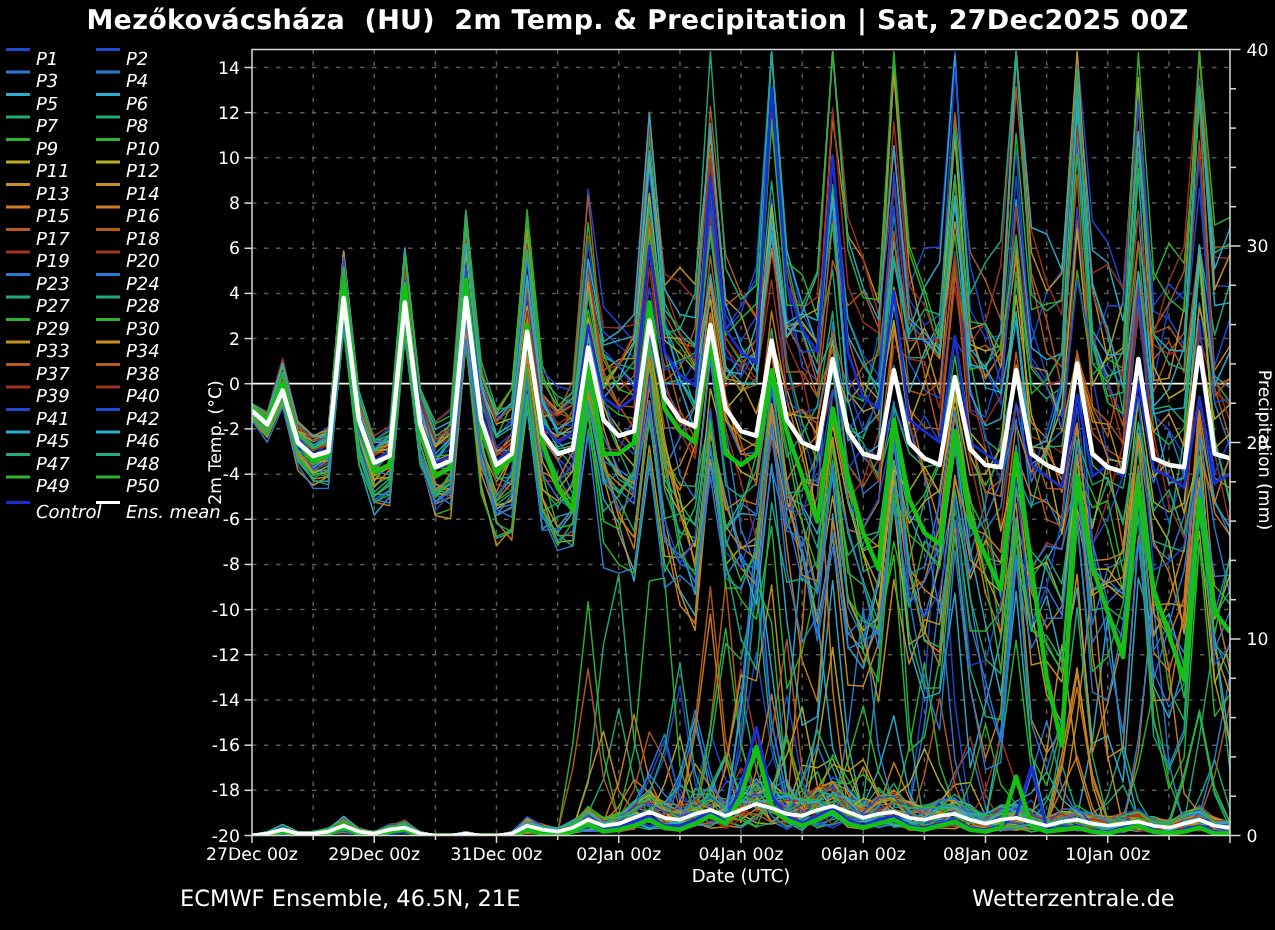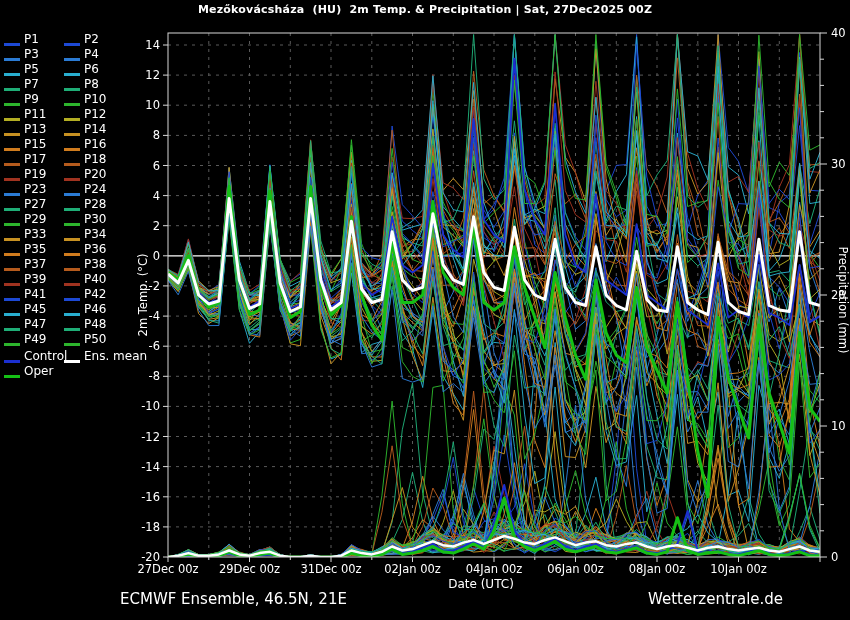--- a/index.html
+++ b/index.html
@@ -1,27 +1,27 @@
 <!DOCTYPE html>
 <html><head>
 <meta charset="utf-8">
 <style>
   html,body{margin:0;padding:0;background:#000;}
   .wrap{position:relative;width:850px;height:620px;background:#000;overflow:hidden;
         font-family:"DejaVu Sans","Liberation Sans",sans-serif;color:#fff;}
   .title{position:absolute;top:3px;left:0;width:100%;text-align:center;
-         font-size:11px;font-weight:bold;white-space:pre;letter-spacing:.2px;}
+         font-size:18px;font-weight:bold;white-space:pre;letter-spacing:.2px;}
   .legend{position:absolute;top:31px;left:4px;width:150px;font-size:12px;}
   .lrow{display:flex;height:15px;align-items:center;}
-  .lcell{display:flex;align-items:flex-end;width:60px;}
+  .lcell{display:flex;align-items:flex-start;width:60px;font-style:italic;}
   .lcell.wide{width:86px;}
   .sw{width:16px;height:2.5px;margin-right:4px;flex:none;}
   .footer-left{position:absolute;left:120px;top:590px;font-size:15px;}
   .footer-right{position:absolute;left:648px;top:590px;font-size:15px;}
-  .xaxis-label{position:absolute;left:155px;top:577px;width:652px;text-align:center;font-size:12px;}
+  .xaxis-label{position:absolute;left:168px;top:577px;width:652px;text-align:center;font-size:12px;}
   svg{position:absolute;top:0;left:0;}
   text{font-family:"DejaVu Sans","Liberation Sans",sans-serif;}
 </style>
 </head>
 <body>
 
 <div class="wrap">
   <div class="title">Mezőkovácsháza  (HU)  2m Temp. &amp; Precipitation | Sat, 27Dec2025 00Z</div>
 
   <div class="legend" id="legend">
@@ -160,30 +160,20 @@
           <span class="sw" style="background:#c79122"></span>
           <span>P33</span>
         </div>
         <div class="lcell">
           <span class="sw" style="background:#c79122"></span>
           <span>P34</span>
         </div>
       </div>
       <div class="lrow">
         <div class="lcell">
-          <span class="sw" style="background:#d07c1e"></span>
-          <span>P35</span>
-        </div>
-        <div class="lcell">
-          <span class="sw" style="background:#d07c1e"></span>
-          <span>P36</span>
-        </div>
-      </div>
-      <div class="lrow">
-        <div class="lcell">
           <span class="sw" style="background:#b55b1d"></span>
           <span>P37</span>
         </div>
         <div class="lcell">
           <span class="sw" style="background:#b55b1d"></span>
           <span>P38</span>
         </div>
       </div>
       <div class="lrow">
         <div class="lcell">
@@ -236,26 +226,20 @@
         </div>
       </div>
       <div class="lrow" style="margin-top:2px">
         <div class="lcell">
           <span class="sw" style="background:#1b2fd0"></span>
           <span>Control</span>
         </div>
         <div class="lcell wide">
           <span class="sw" style="background:#ffffff"></span>
           <span>Ens. mean</span>
-        </div>
-      </div>
-      <div class="lrow">
-        <div class="lcell">
-          <span class="sw" style="background:#15c015"></span>
-          <span>Oper</span>
         </div>
       </div>
     </div>
 
   <svg id="chart" width="850" height="620">
     <defs>
       <clipPath id="pc">
           <rect x="168" y="33" width="652" height="524"></rect>
         </clipPath>
     </defs>

